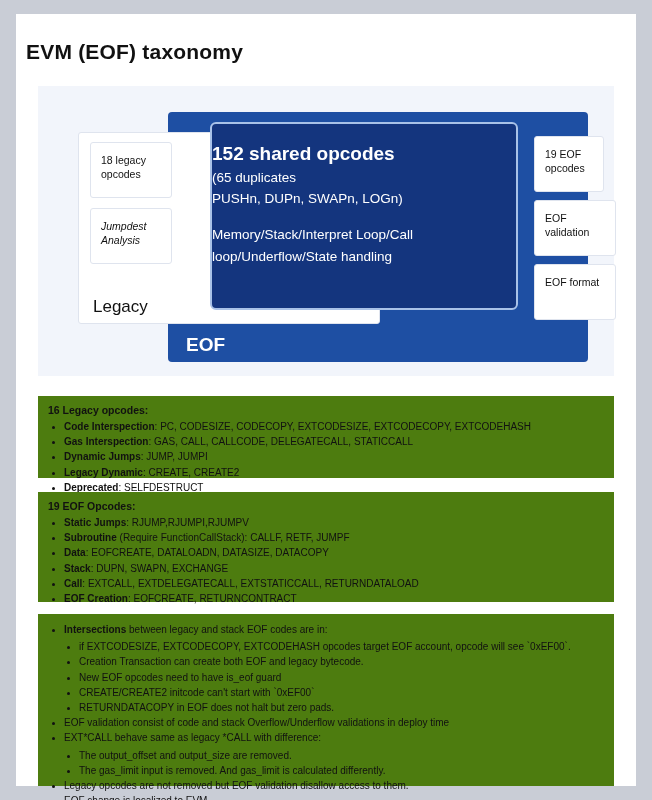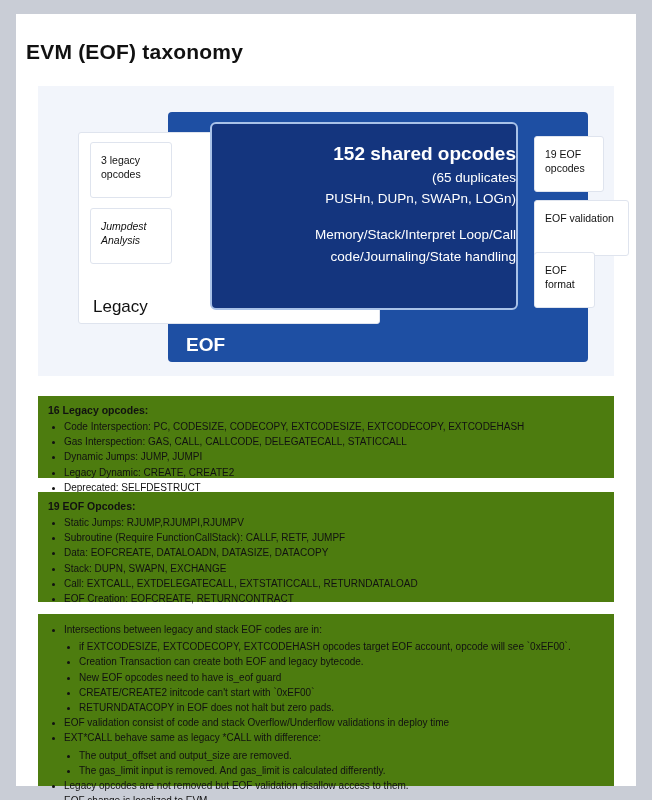--- a/index.html
+++ b/index.html
@@ -85,34 +85,34 @@
     border-radius: 3px;
     font-size: 10.5px;
     color: #111111;
     box-sizing: border-box;
     padding: 10px 10px;
     line-height: 1.35;
   }
   .lb1 { left: 52px; top: 56px; width: 82px; height: 56px; }
   .lb2 { left: 52px; top: 122px; width: 82px; height: 56px; font-style: italic; }
   .rb1 { left: 496px; top: 50px; width: 70px; height: 56px; }
-  .rb2 { left: 496px; top: 114px; width: 95px; height: 56px; }
-  .rb3 { left: 496px; top: 166px; width: 61px; height: 56px; }
+  .rb2 { left: 496px; top: 114px; width: 82px; height: 56px; }
+  .rb3 { left: 496px; top: 178px; width: 82px; height: 56px; }
 
   .shared-box {
     position: absolute;
     left: 172px;
     top: 36px;
     width: 308px;
     height: 188px;
     background: #14357e;
     border: 2px solid #a9c2e8;
     border-radius: 6px;
     color: #ffffff;
-    text-align: right;
+    text-align: left;
     box-sizing: border-box;
     padding-top: 18px;
   }
   .shared-title {
     font-size: 19px;
     font-weight: bold;
     line-height: 1.25;
   }
   .shared-sub {
     font-size: 13.5px;
@@ -148,21 +148,21 @@
   ul ul {
     padding-left: 15px;
     margin-top: 2px;
   }
   li {
     font-size: 10px;
     color: #111111;
     line-height: 1.52;
   }
   li::marker { font-size: 9px; }
-  b { font-weight: normal; }
+  b { font-weight: bold; }
 
   #p1 { top: 382px; height: 82px; }
   #p2 { top: 478px; height: 110px; }
   #p3 { top: 600px; height: 172px; }
 </style>
 </head>
 <body>
 
 <div class="page">
   <div class="card">
@@ -172,33 +172,33 @@
     <div class="diagram">
 
       <div class="eof-box">
         <div class="eof-label">EOF</div>
       </div>
 
       <div class="legacy-box">
         <div class="legacy-label">Legacy</div>
       </div>
 
-      <div class="small-box lb1">3 legacy opcodes</div>
+      <div class="small-box lb1">18 legacy opcodes</div>
       <div class="small-box lb2">Jumpdest Analysis</div>
 
       <div class="small-box rb1">19 EOF opcodes</div>
       <div class="small-box rb2">EOF validation</div>
       <div class="small-box rb3">EOF format</div>
 
       <div class="shared-box">
         <div class="shared-title">152 shared opcodes</div>
         <div class="shared-sub">(65 duplicates</div>
         <div class="shared-sub">PUSHn, DUPn, SWAPn, LOGn)</div>
         <div class="shared-sub2">Memory/Stack/Interpret Loop/Call</div>
-        <div class="shared-sub">code/Journaling/State handling</div>
+        <div class="shared-sub">loop/Underflow/State handling</div>
       </div>
     </div>
 
     <div class="panel" id="p1">
       <div class="panel-head">16 Legacy opcodes:</div>
       <ul>
         <li><b>Code Interspection</b><span>: PC, CODESIZE, CODECOPY, EXTCODESIZE, EXTCODECOPY, EXTCODEHASH</span></li>
         <li><b>Gas Interspection</b><span>: GAS, CALL, CALLCODE, DELEGATECALL, STATICCALL</span></li>
         <li><b>Dynamic Jumps</b><span>: JUMP, JUMPI</span></li>
         <li><b>Legacy Dynamic</b><span>: CREATE, CREATE2</span></li>

